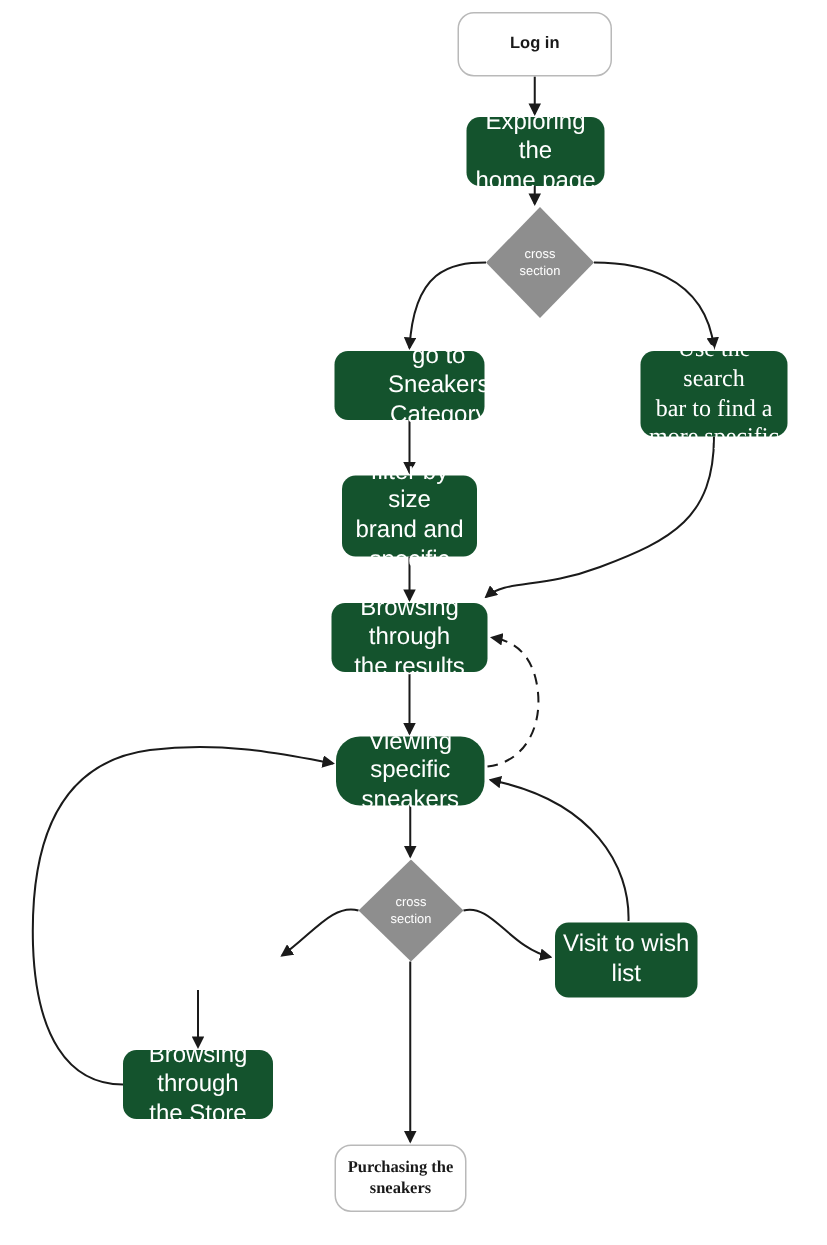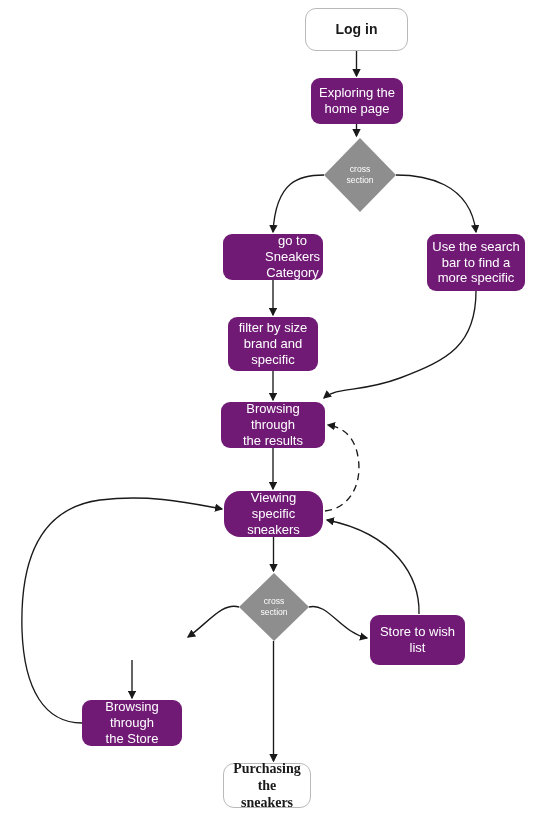--- a/index.html
+++ b/index.html
@@ -32,31 +32,31 @@
     box-sizing: border-box;
     display: flex;
     align-items: center;
     justify-content: center;
     text-align: center;
     border-radius: 9px;
     line-height: 1.22;
     white-space: pre-line;
   }
   .node.dark {
-    background: #701a75;
+    background: #14532d;
     color: #ffffff;
-    font-size: 13px;
+    font-size: 16px;
     font-weight: 400;
     padding: 2px 5px;
   }
   .node.terminal {
     background: #ffffff;
     color: #1a1a1a;
     border: 1.1px solid #b9b9b9;
-    font-size: 14px;
+    font-size: 11px;
     font-weight: bold;
     border-radius: 11px;
   }
   .diamond {
     position: absolute;
     display: flex;
     align-items: center;
     justify-content: center;
     text-align: center;
     color: #ffffff;
@@ -118,39 +118,39 @@
 
   <div class="node dark" style="left:311px; top:78px; width:92px; height:46px;">Exploring the
 home page</div>
 
   <div class="diamond" style="left:324px; top:138px; width:72px; height:74px;">cross
 section</div>
 
   <div class="node dark" style="left:223px; top:234px; width:100px; height:46px;padding-left:44px;">go to Sneakers
 Category</div>
 
-  <div class="node dark" style="left:427px; top:234px; width:98px; height:57px;">Use the search
+  <div class="node dark" style="left:427px; top:234px; width:98px; height:57px;font-family:Liberation Serif, serif;">Use the search
 bar to find a
 more specific</div>
 
   <div class="node dark" style="left:228px; top:317px; width:90px; height:54px;">filter by size
 brand and
 specific</div>
 
   <div class="node dark" style="left:221px; top:402px; width:104px; height:46px;">Browsing through
 the results</div>
 
   <div class="node dark" style="left:224px; top:491px; width:99px; height:46px;border-radius:16px;">Viewing specific
 sneakers</div>
 
   <div class="diamond" style="left:239px; top:573px; width:70px; height:68px;">cross
 section</div>
 
 
-  <div class="node dark" style="left:370px; top:615px; width:95px; height:50px;">Store to wish
+  <div class="node dark" style="left:370px; top:615px; width:95px; height:50px;">Visit to wish
 list</div>
 
   <div class="node dark" style="left:82px; top:700px; width:100px; height:46px;">Browsing through
 the Store</div>
 
   <div class="node terminal" style="left:223px; top:763px; width:88px; height:45px;font-family:Liberation Serif, serif;">Purchasing the
 sneakers</div>
 
 </div>
 

